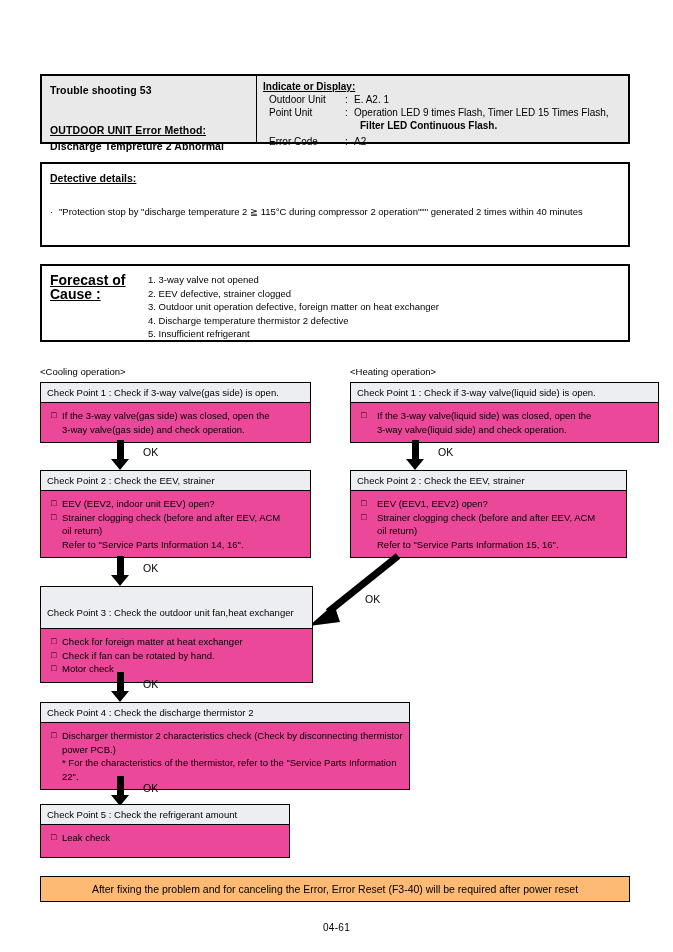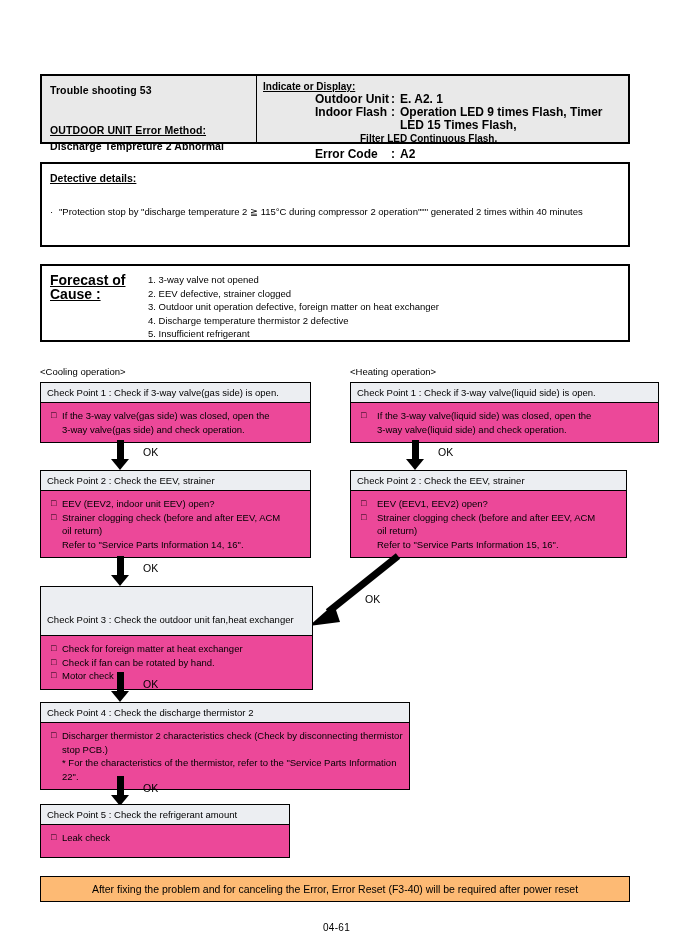--- a/index.html
+++ b/index.html
@@ -42,21 +42,21 @@
   .id-left .uline { text-decoration: underline; margin-top: 24px; }
   .id-right {
     flex: 1;
     padding: 4px 0 0 6px;
     box-sizing: border-box;
   }
   .id-right .hdr {
     font-size: 10px; font-weight: bold; text-decoration: underline;
     line-height: 13px;
   }
-  .id-row { display: flex; font-size: 12px; font-weight: bold; line-height: 13px; margin-left: 46px; }
+  .id-row { display: flex; font-size: 10px; font-weight: normal; line-height: 13px; }
   .id-row .k { width: 82px; flex: none; padding-left: 6px; box-sizing: border-box; }
   .id-row .c { width: 9px; flex: none; }
   .id-row .v { flex: 1; }
   .id-cont { font-size: 10px; font-weight: bold; line-height: 13px; padding-left: 97px; }
   .id-gap { height: 3px; }
 
   
   .det-table {
     left: 40px; top: 162px; width: 590px; height: 85px;
     border: 2px solid #000;
@@ -92,21 +92,21 @@
   
   .cp { border: 1px solid #000; background: #ec4899; box-sizing: border-box; }
   .cp-head {
     background: #eceef2;
     border-bottom: 1px solid #000;
     font-size: 9.5px;
     line-height: 13px;
     padding: 3px 4px 3px 6px;
     box-sizing: border-box;
   }
-  .cp-head.tall { padding-top: 26px; padding-bottom: 9px; }
+  .cp-head.tall { padding-top: 19px; padding-bottom: 9px; }
   .cp-body {
     padding: 6px 5px 6px 10px;
     font-size: 9.5px;
     line-height: 13.5px;
     box-sizing: border-box;
   }
   .chk { display: flex; }
   .chk .bx {
     width: 11px; flex: none;
     font-size: 9px; line-height: 13.5px;
@@ -156,21 +156,21 @@
       <div>Discharge Tempreture 2 Abnormal</div>
     </div>
     <div class="id-right">
       <div class="hdr">Indicate or Display:</div>
       <div class="id-row">
         <span class="k">Outdoor Unit</span>
         <span class="c">:</span>
         <span class="v">E. A2. 1</span>
       </div>
       <div class="id-row">
-        <span class="k">Indoor Flash</span>
+        <span class="k">Point Unit</span>
         <span class="c">:</span>
         <span class="v">Operation LED 9 times Flash, Timer LED 15 Times Flash,</span>
       </div>
       <div class="id-cont">Filter LED Continuous Flash.</div>
       <div class="id-gap"></div>
       <div class="id-row">
         <span class="k">Error Code</span>
         <span class="c">:</span>
         <span class="v">A2</span>
       </div>
@@ -305,21 +305,21 @@
   </div>
   <div class="abs ok-label" style="left:143px; top:678px;">OK</div>
 
   <div class="abs cp" style="left:40px; top:702px; width:370px;">
     <div class="cp-head">Check Point 4 : Check the discharge thermistor 2</div>
     <div class="cp-body">
       <div class="chk">
         <span class="bx">□</span>
         <span class="tx">Discharger thermistor 2 characteristics check (Check by disconnecting thermistor</span>
       </div>
-      <div class="sub">stop PCB.)</div>
+      <div class="sub">power PCB.)</div>
       <div class="sub">* For the characteristics of the thermistor, refer to the "Service Parts Information 22".</div>
     </div>
   </div>
 
   <div class="arrow-down" style="left:105px; top:776px; width:30px; height:30px;">
     <div class="shaft" style="height:21px;"></div>
     <div class="head"></div>
   </div>
   <div class="abs ok-label" style="left:143px; top:782px;">OK</div>
 

